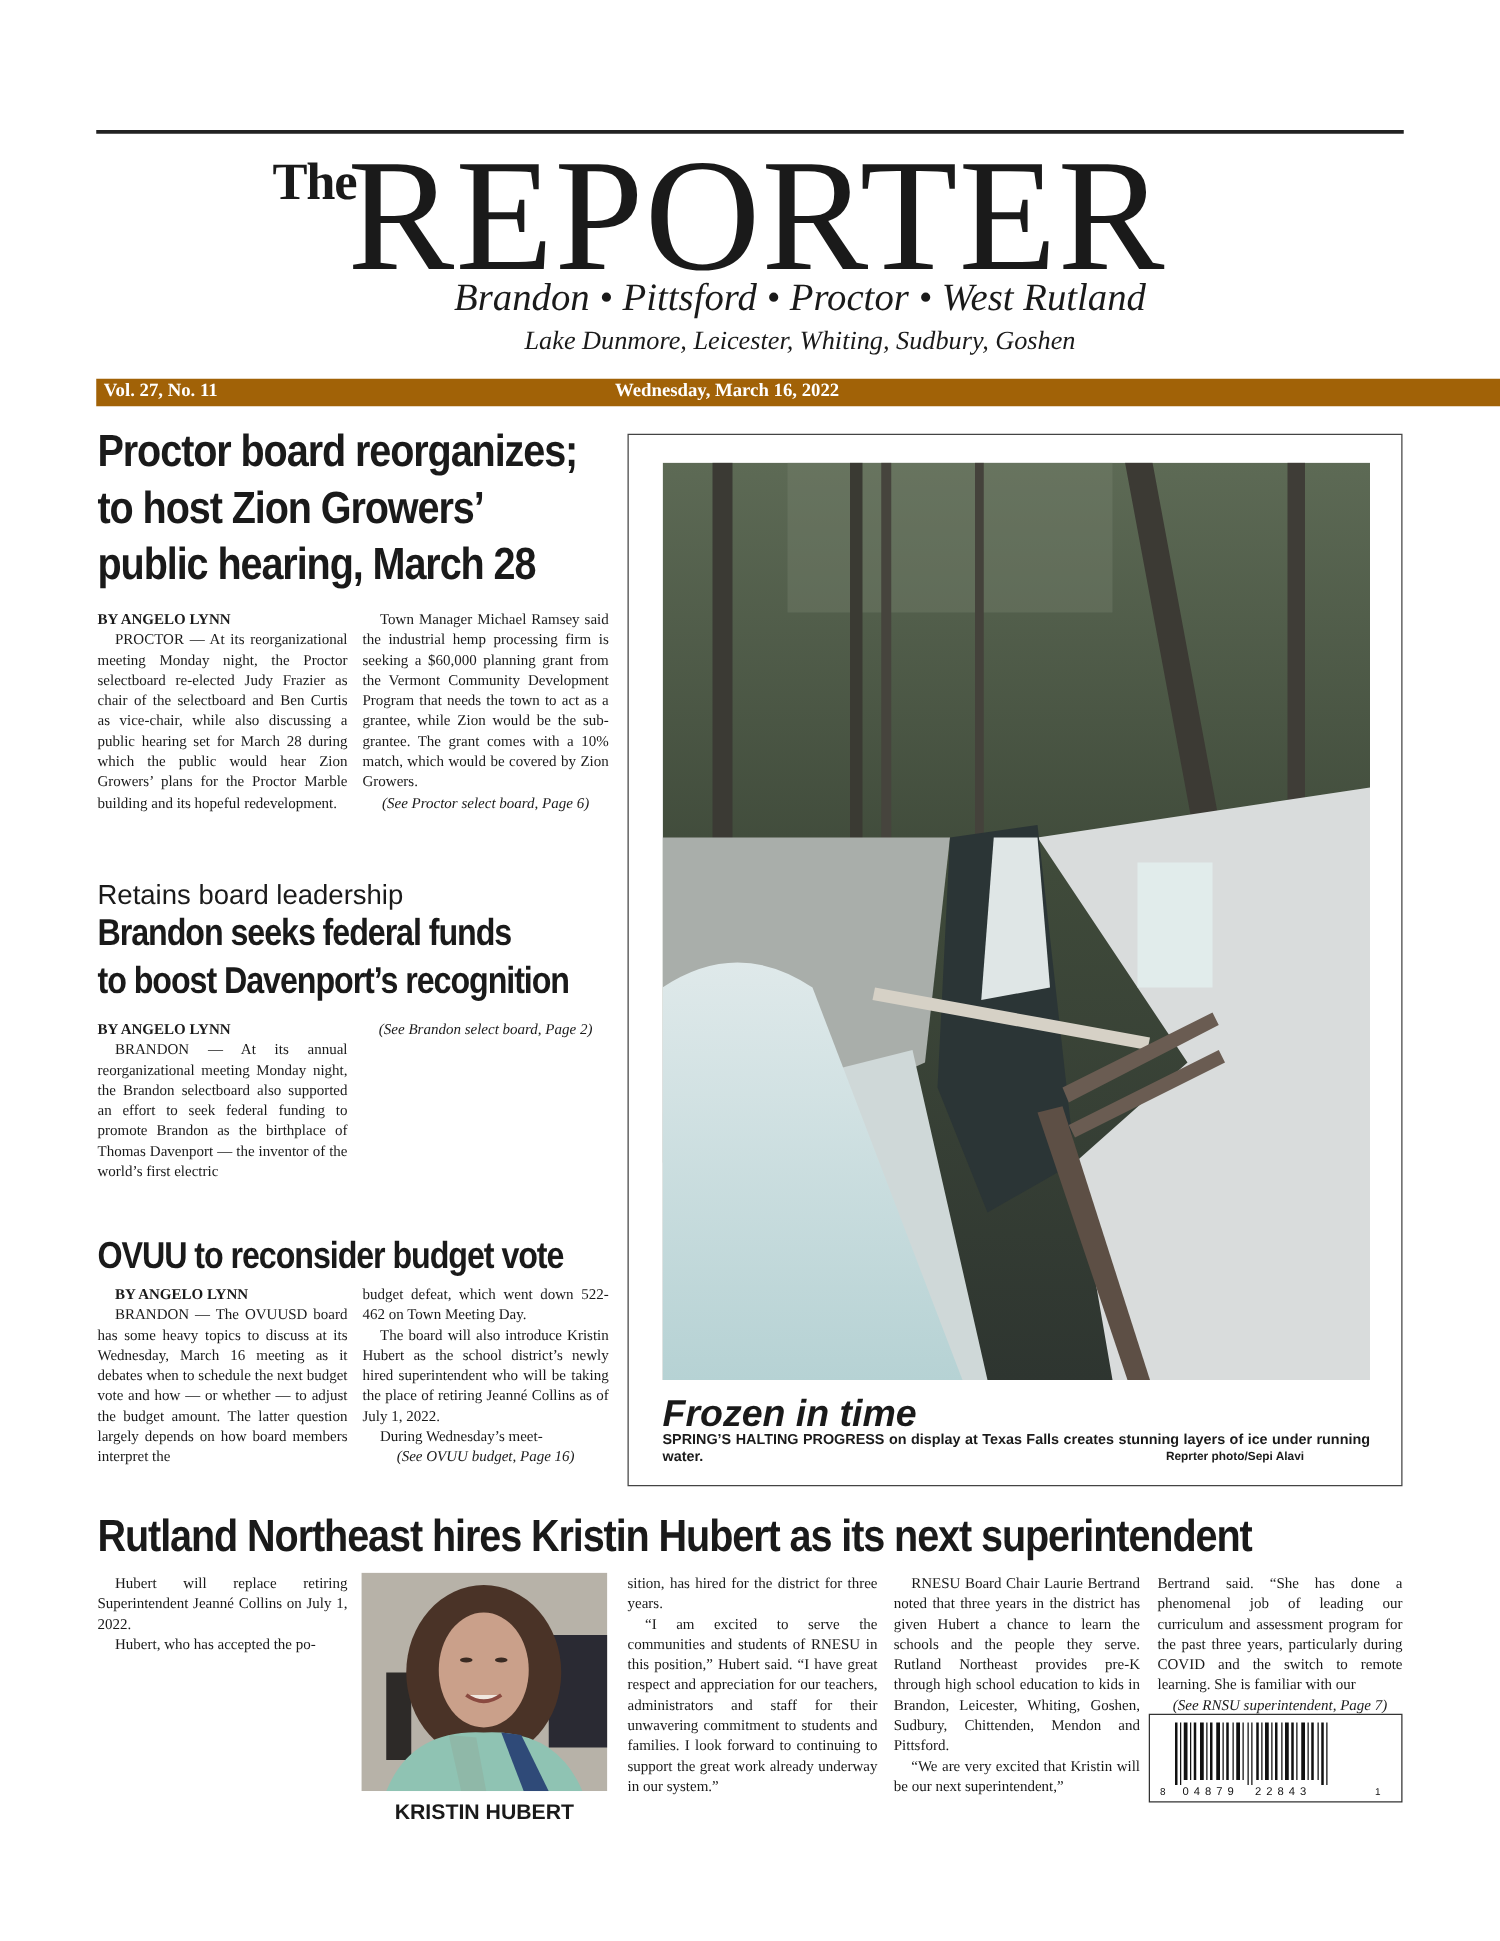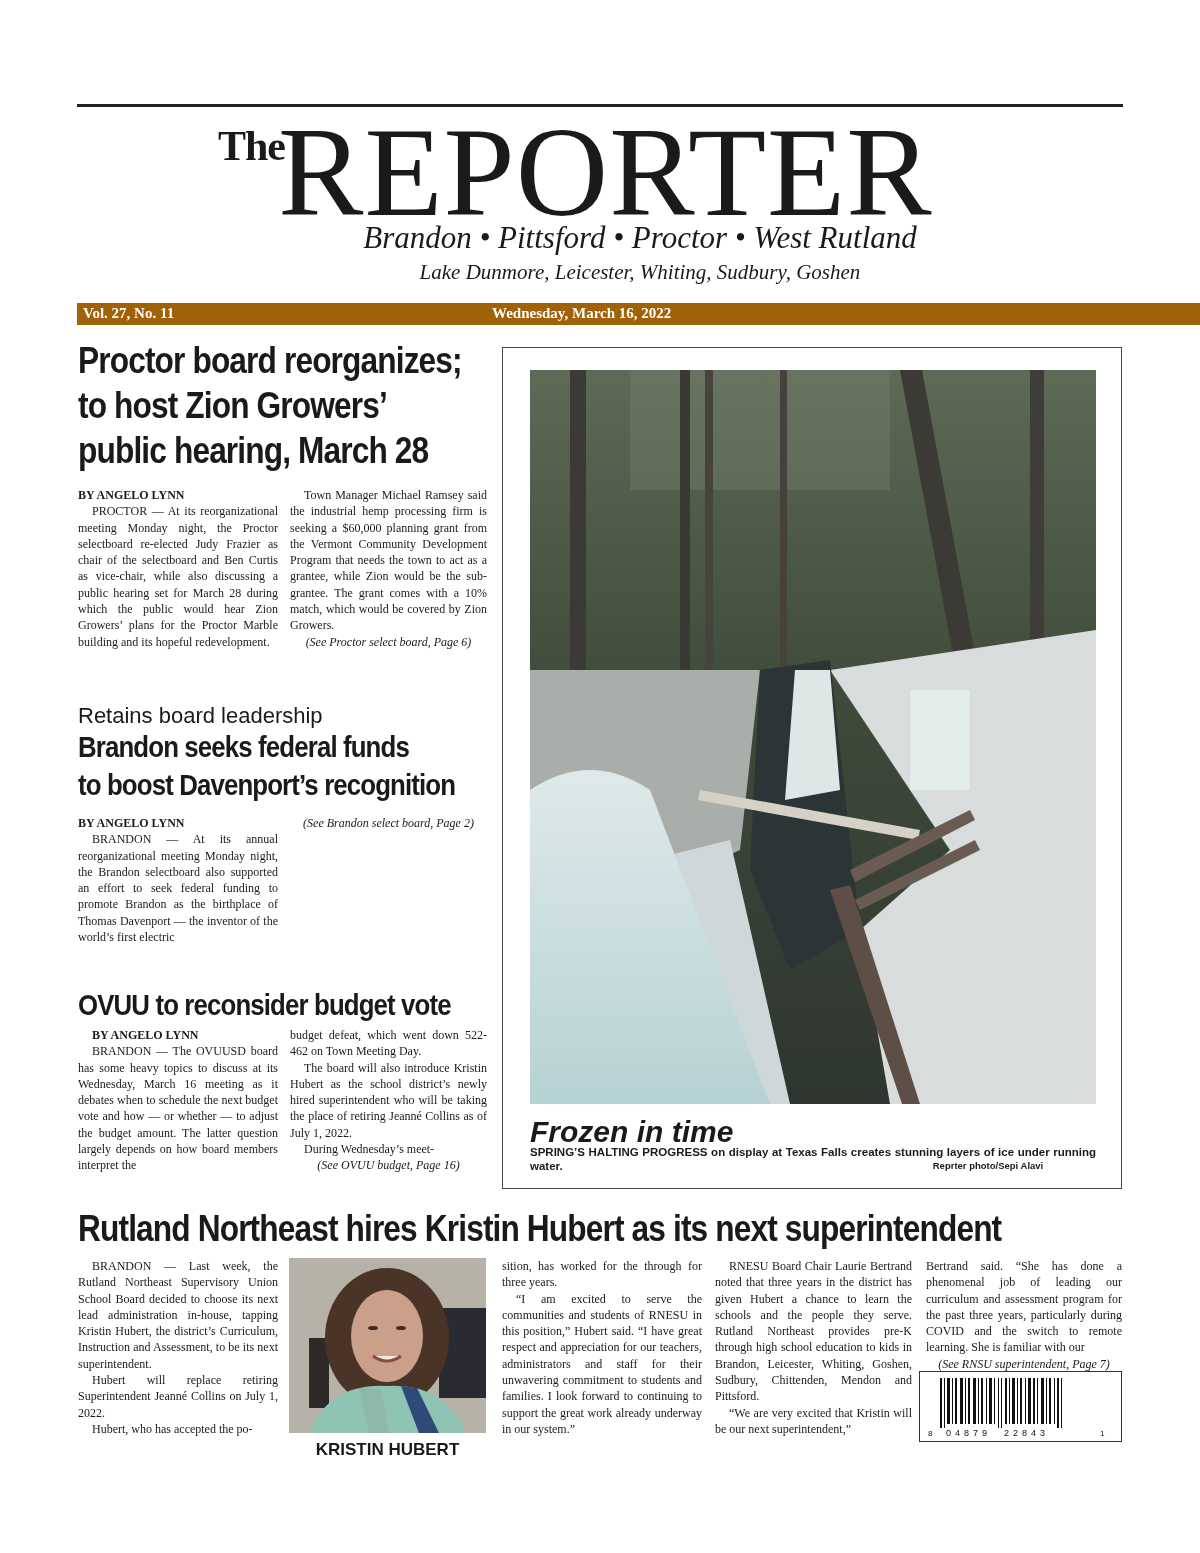--- a/index.html
+++ b/index.html
@@ -140,21 +140,20 @@
     <polygon points="325,530 445,470 450,480 330,540" fill="#6a5c52"></polygon>
   </svg>
 </div>
 <div class="abs caption-title">Frozen in time</div>
 <div class="abs caption-text">SPRING’S HALTING PROGRESS on display at Texas Falls creates stunning layers of ice under running water.</div>
 <div class="abs caption-credit">Reprter photo/Sepi Alavi</div>
 
 <div class="abs headline h4">Rutland Northeast hires Kristin Hubert as its next superintendent</div>
 
 <div class="abs col" style="left:78px; top:1258px; width:200px;">
-  <p>BRANDON — Last week, the Rutland Northeast Supervisory Union School Board decided to choose its next lead administration in-house, tapping Kristin Hubert, the district’s Curriculum, Instruction and Assessment, to be its next superintendent.</p>
   <p>Hubert will replace retiring Superintendent Jeanné Collins on July 1, 2022.</p>
   <p>Hubert, who has accepted the po-</p>
 </div>
 
 <div class="abs portrait">
   <svg width="197" height="175" viewBox="0 0 197 175" xmlns="http://www.w3.org/2000/svg">
     <rect width="197" height="175" fill="#b7b2a8"></rect>
     <rect x="150" y="50" width="47" height="90" fill="#2a2a33"></rect>
     <rect x="20" y="80" width="20" height="70" fill="#2d2a28"></rect>
 
@@ -168,21 +167,21 @@
     <path d="M112,128 L130,175 L150,175 L128,130 Z" fill="#2f4a78"></path>
 
     <ellipse cx="84" cy="70" rx="5" ry="2" fill="#3a2a22"></ellipse>
     <ellipse cx="112" cy="70" rx="5" ry="2" fill="#3a2a22"></ellipse>
     <path d="M84,98 Q98,108 112,98" stroke="#8a4a40" stroke-width="3" fill="#f0e8e0"></path>
   </svg>
 </div>
 <div class="abs portrait-caption">KRISTIN HUBERT</div>
 
 <div class="abs col" style="left:502px; top:1258px; width:200px;">
-  <p class="noind">sition, has worked for the through for three years.</p>
+  <p class="noind">sition, has hired for the district for three years.</p>
   <p>“I am excited to serve the communities and students of RNESU in this position,” Hubert said. “I have great respect and appreciation for our teachers, administrators and staff for their unwavering commitment to students and families. I look forward to continuing to support the great work already underway in our system.”</p>
 </div>
 
 <div class="abs col" style="left:715px; top:1258px; width:197px;">
   <p>RNESU Board Chair Laurie Bertrand noted that three years in the district has given Hubert a chance to learn the schools and the people they serve. Rutland Northeast provides pre-K through high school education to kids in Brandon, Leicester, Whiting, Goshen, Sudbury, Chittenden, Mendon and Pittsford.</p>
   <p>“We are very excited that Kristin will be our next superintendent,”</p>
 </div>
 
 <div class="abs col" style="left:926px; top:1258px; width:196px;">
   <p class="noind">Bertrand said. “She has done a phenomenal job of leading our curriculum and assessment program for the past three years, particularly during COVID and the switch to remote learning. She is familiar with our</p>

